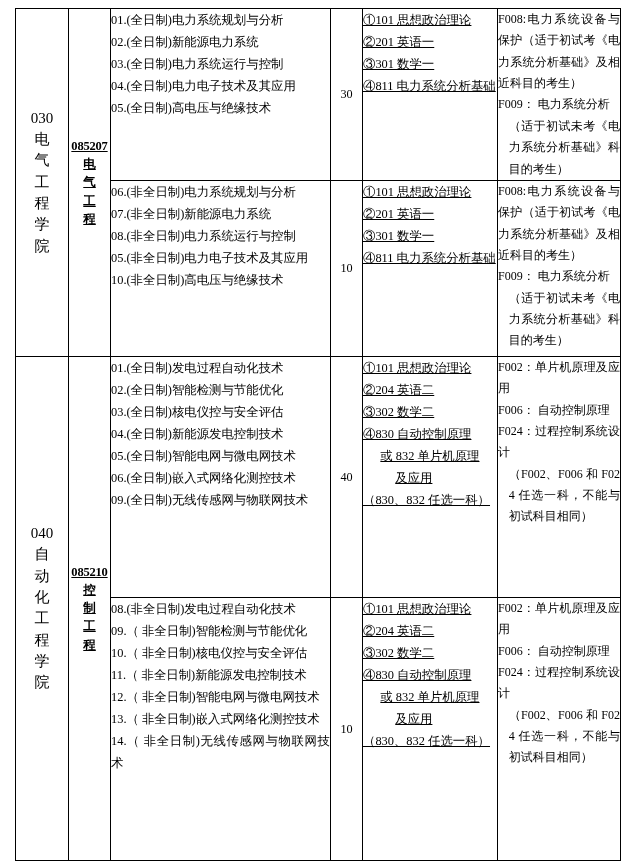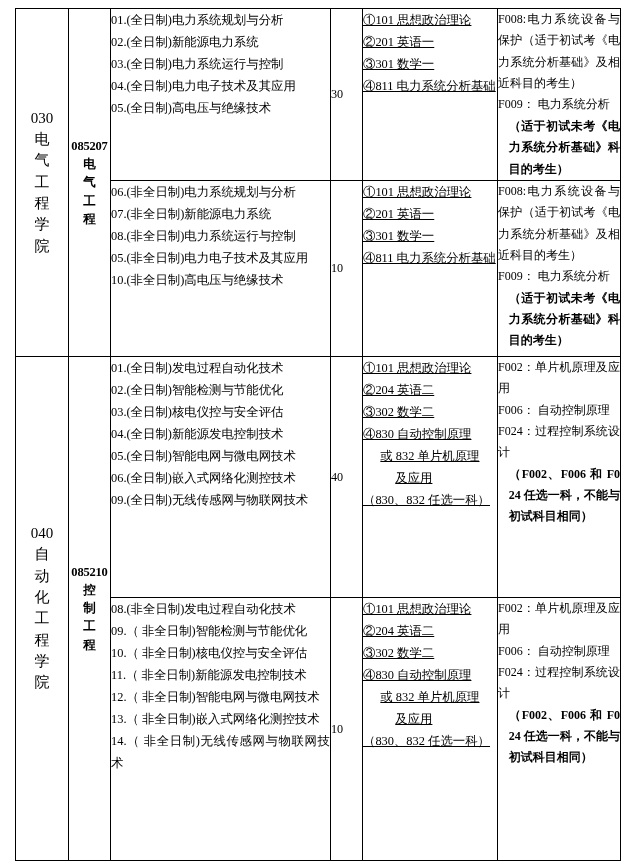--- a/index.html
+++ b/index.html
@@ -67,20 +67,21 @@
   .major-cell {
     text-align: center;
     vertical-align: middle !important;
   }
   .major-stack {
     display: block;
     font-weight: bold;
     font-size: 12.5px;
     line-height: 1.45;
     text-align: center;
+    text-decoration: underline;
   }
   .major-stack .code {
     display: block;
     letter-spacing: -0.2px;
   }
   .major-stack .ch {
     display: block;
   }
 
   
@@ -97,20 +98,21 @@
     padding: 0;
     font-size: 12.4px;
     line-height: 1.78;
     text-align: justify;
     text-justify: inter-ideograph;
     word-break: break-all;
   }
 
   
   .quota-cell {
+    text-align: center;
     vertical-align: middle !important;
     font-size: 12.6px;
   }
 
   
   .exam-cell {
     padding: 6px 4px 6px 6px;
   }
   .exam-list {
     margin: 0;
@@ -137,21 +139,21 @@
     padding: 0;
     list-style: none;
   }
   .retest-list li {
     font-size: 12px;
     line-height: 1.78;
     text-align: justify;
     text-justify: inter-ideograph;
     word-break: break-all;
   }
-  .retest-list li.hang { padding-left: 0.9em; font-weight: bold; }
+  .retest-list li.hang { padding-left: 0.9em; }
 
   
   tr.r1 td { height: 169px; }
   tr.r2 td { height: 175px; }
   tr.r3 td { height: 240px; }
   tr.r4 td { height: 262px; }
 </style>
 </head>
 <body>
 

